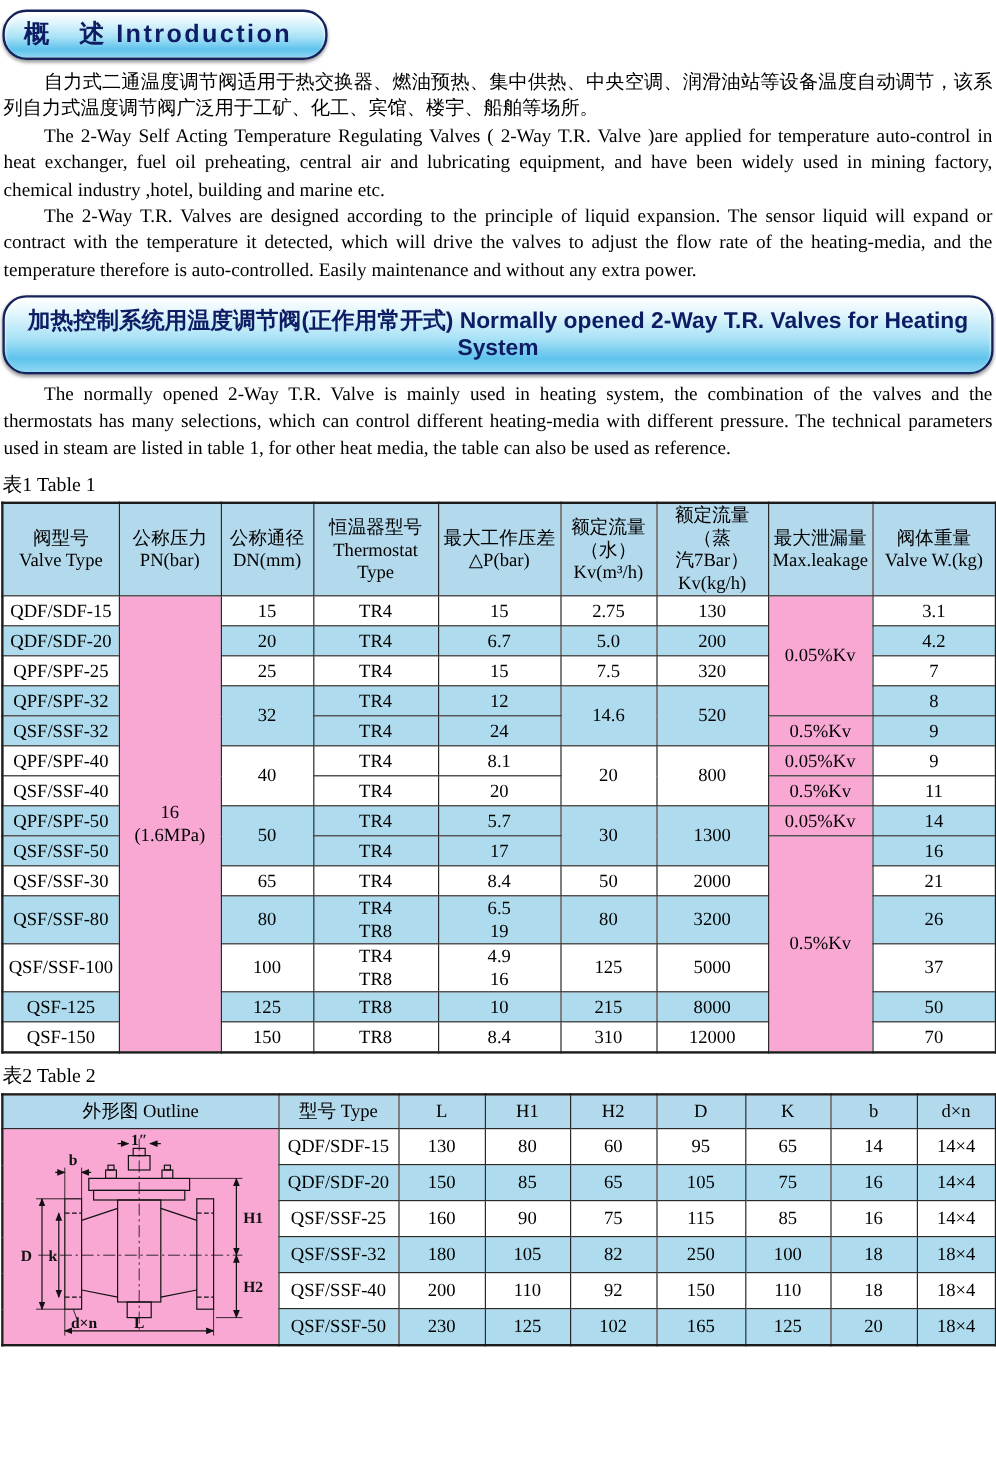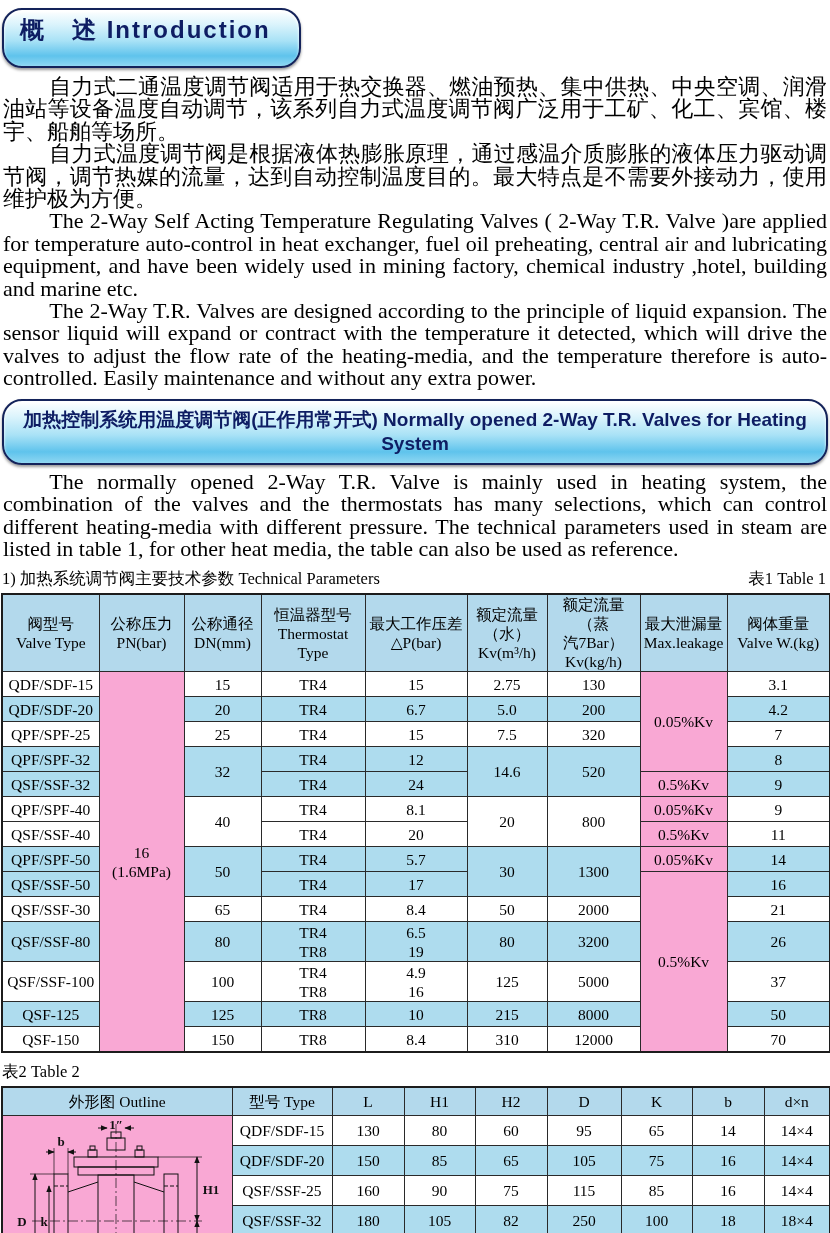--- a/index.html
+++ b/index.html
@@ -12,26 +12,26 @@
   .badge{
     border:2px solid #14235a;
     border-radius:20px;
     background:linear-gradient(180deg,#ffffff 0%,#dcf4fc 25%,#a9e2f6 55%,#5fc3ec 82%,#8ed7f2 100%);
     box-shadow:0 2px 3px rgba(0,0,0,.4), inset 0 2px 3px #ffffff;
     color:#0e1d63;
     font-family:"Liberation Sans","DejaVu Sans",sans-serif;
     font-weight:bold;
     box-sizing:border-box;
   }
-  #badge-intro{display:inline-block;margin:8px 0 2px 2px;font-size:24px;padding:4px 28px 20px 16px;letter-spacing:2px;}
+  #badge-intro{display:inline-block;margin:8px 0 2px 2px;font-size:21px;padding:4px 28px 6px 16px;letter-spacing:2px;}
   #badge-heating{display:block;margin:9px 2px 0 2px;font-size:19px;text-align:center;padding:6px 2px 8px;}
   
   .text-block{margin-top:6px;}
   p.body-text{
-    margin:0 3px;font-size:22px;line-height:22.4px;
+    margin:0 3px;font-size:16px;line-height:22.4px;
     text-align:justify;text-indent:2.1em;
   }
   
   .caption-row{display:flex;justify-content:space-between;align-items:flex-end;
     margin:8px 4px 3px 2px;font-size:16.5px;}
   
   table{border-collapse:collapse;table-layout:fixed;width:828px;margin-left:1px;
     border:2px solid #1c1c1c;}
   th,td{border:1.5px solid #2a2a2a;text-align:center;vertical-align:middle;
     padding:0 1px;font-size:15.5px;line-height:19px;overflow:hidden;}
@@ -51,35 +51,33 @@
 </head>
 <body>
 
 
 
 
 <div class="badge" id="badge-intro">概　述 Introduction</div>
 
 <div class="text-block">
   <p class="body-text">自力式二通温度调节阀适用于热交换器、燃油预热、集中供热、中央空调、润滑油站等设备温度自动调节，该系列自力式温度调节阀广泛用于工矿、化工、宾馆、楼宇、船舶等场所。</p>
-  <p class="body-text">自力式温度调节阀是根据液体热膨胀原理，通过感温介质膨胀的液体压力驱动调节阀，调节热媒的流量，达到自动控制温度目的。最大特点是不需要外接动力，使用维护极为方便。</p>
   <p class="body-text">The 2-Way Self Acting Temperature Regulating Valves ( 2-Way T.R. Valve )are applied for temperature auto-control in heat exchanger, fuel oil preheating, central air and lubricating equipment,  and have been widely used in mining factory, chemical industry ,hotel, building and marine etc.</p>
   <p class="body-text">The 2-Way T.R. Valves are designed according to the principle of liquid expansion. The sensor liquid will expand or contract with the temperature it detected, which will drive the valves to adjust the flow rate of the heating-media, and the temperature therefore is auto-controlled. Easily maintenance and without any extra power.</p>
 </div>
 
 
 <div class="badge" id="badge-heating">加热控制系统用温度调节阀(正作用常开式) Normally opened 2-Way T.R. Valves for Heating System</div>
 
 <div class="text-block">
   <p class="body-text">The normally opened 2-Way T.R. Valve is mainly used in heating system, the combination of the valves and the thermostats has many selections, which can control different heating-media with different pressure. The technical parameters used in steam are listed in table 1, for other heat media, the table can also be used as reference.</p>
 </div>
 
 
 <div class="caption-row">
-  <span>1) 加热系统调节阀主要技术参数  Technical Parameters</span>
   <span>表1   Table 1</span>
 </div>
 
 
 <table id="table1">
     <colgroup>
       <col style="width: 97px;">
       <col style="width: 85px;">
       <col style="width: 77px;">
       <col style="width: 104px;">

